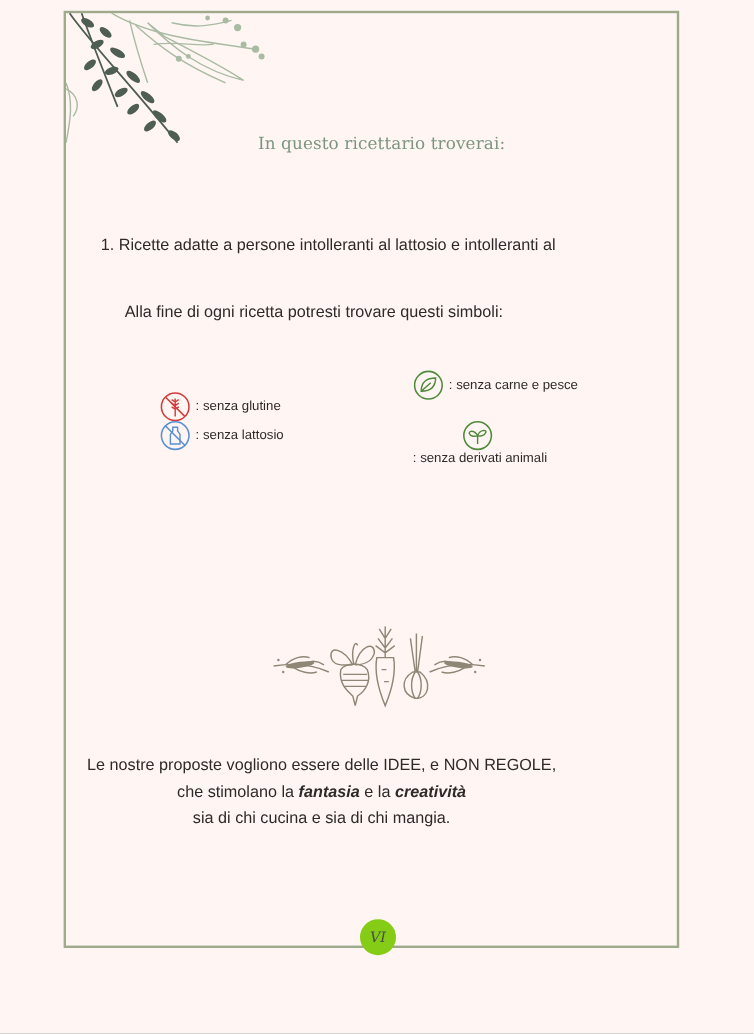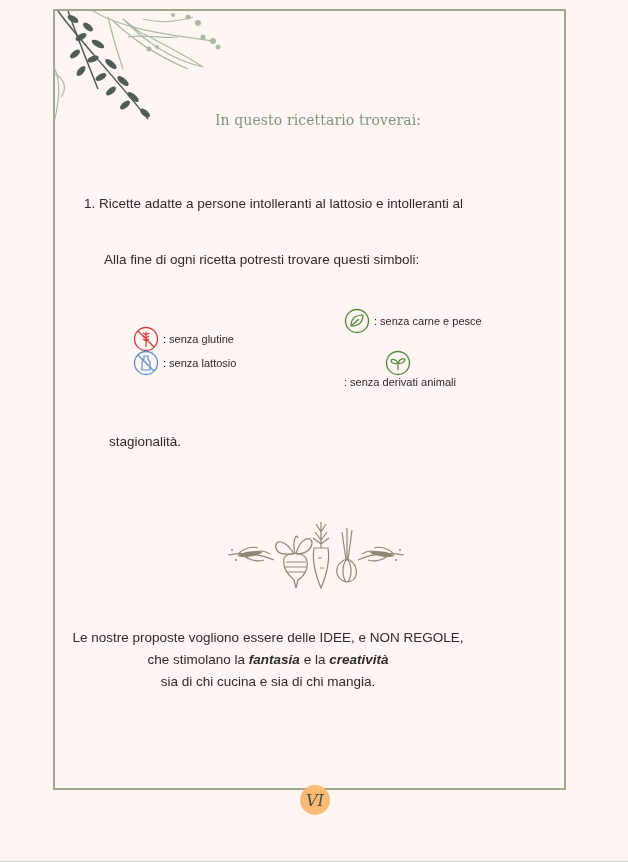--- a/index.html
+++ b/index.html
@@ -24,23 +24,23 @@
   .item1 .num, .item2 .num { display:inline-block; width:15px; }
   .indent { padding-left:15px; }
   .alla { left:104px; top:249px; }
   .sym { position:absolute; display:flex; align-items:center; font-size:11px; color:#2e2a28; }
   .sym svg { width:26px; height:26px; margin-right:4px; }
   .item2 { left:94px; top:431px; width:440px; }
   .veg { position:absolute; left:226px; top:510px; width:180px; height:80px; }
   .closing { position:absolute; left:0; width:536px; top:627px; text-align:center; font-size:13.5px; line-height:22px; color:#2e2a28; }
   .closing b { font-style:italic; font-weight:bold; }
   .pagenum {
-    position:absolute; left:300px; top:785px; width:30px; height:30px; border-radius:50%;
-    background:#fdba74; color:#4a4f44; font-family:"DejaVu Serif", serif; font-style:italic;
-    font-size:16px; display:flex; align-items:center; justify-content:center;
+    position:absolute; left:300px; top:766px; width:30px; height:30px; border-radius:50%;
+    background:#84cc16; color:#4a4f44; font-family:"DejaVu Serif", serif; font-style:italic;
+    font-size:12px; display:flex; align-items:center; justify-content:center;
   }
 </style>
 </head>
 <body>
 
 <div class="frame"></div>
 
 <svg class="foliage" viewBox="0 0 180 120">
   <g fill="none" stroke="#a9bba3" stroke-width="1.2">
     <path d="M40 2 C70 20 110 25 160 32"></path>
@@ -120,21 +120,20 @@
 
 <div class="sym" style="left:344px; top:350px;flex-direction:column;">
   <svg viewBox="0 0 26 26">
     <circle cx="13" cy="13" r="11.5" fill="none" stroke="#4e8a3a" stroke-width="1.3"></circle>
     <path d="M13 20 V13 M13 13 C10 8 6 9 6 11 C7 14 11 14 13 13 Z M13 13 C15 8 20 8 20 10 C19 13 15 14 13 13 Z" fill="none" stroke="#4e8a3a" stroke-width="1.2"></path>
   </svg>
   <span>: senza derivati animali</span>
 </div>
 
 <div class="p item2">
-  <div class="indent">stagionalità.</div>
 </div>
 
 <svg class="veg" viewBox="0 0 180 80">
   <g fill="none" stroke="#8f8676" stroke-width="1.2">
 
     <path d="M2 45 C20 42 35 44 48 50"></path>
     <path d="M12 44 C18 38 26 36 32 38 M18 46 C24 50 32 52 38 50 M26 44 C32 40 38 40 44 44"></path>
 
     <path d="M58 48 C56 60 64 66 68 70 L70 78 L72 70 C78 66 84 58 80 48 C76 42 62 42 58 48 Z"></path>
     <path d="M60 52 H80 M59 57 H81 M61 62 H79"></path>

